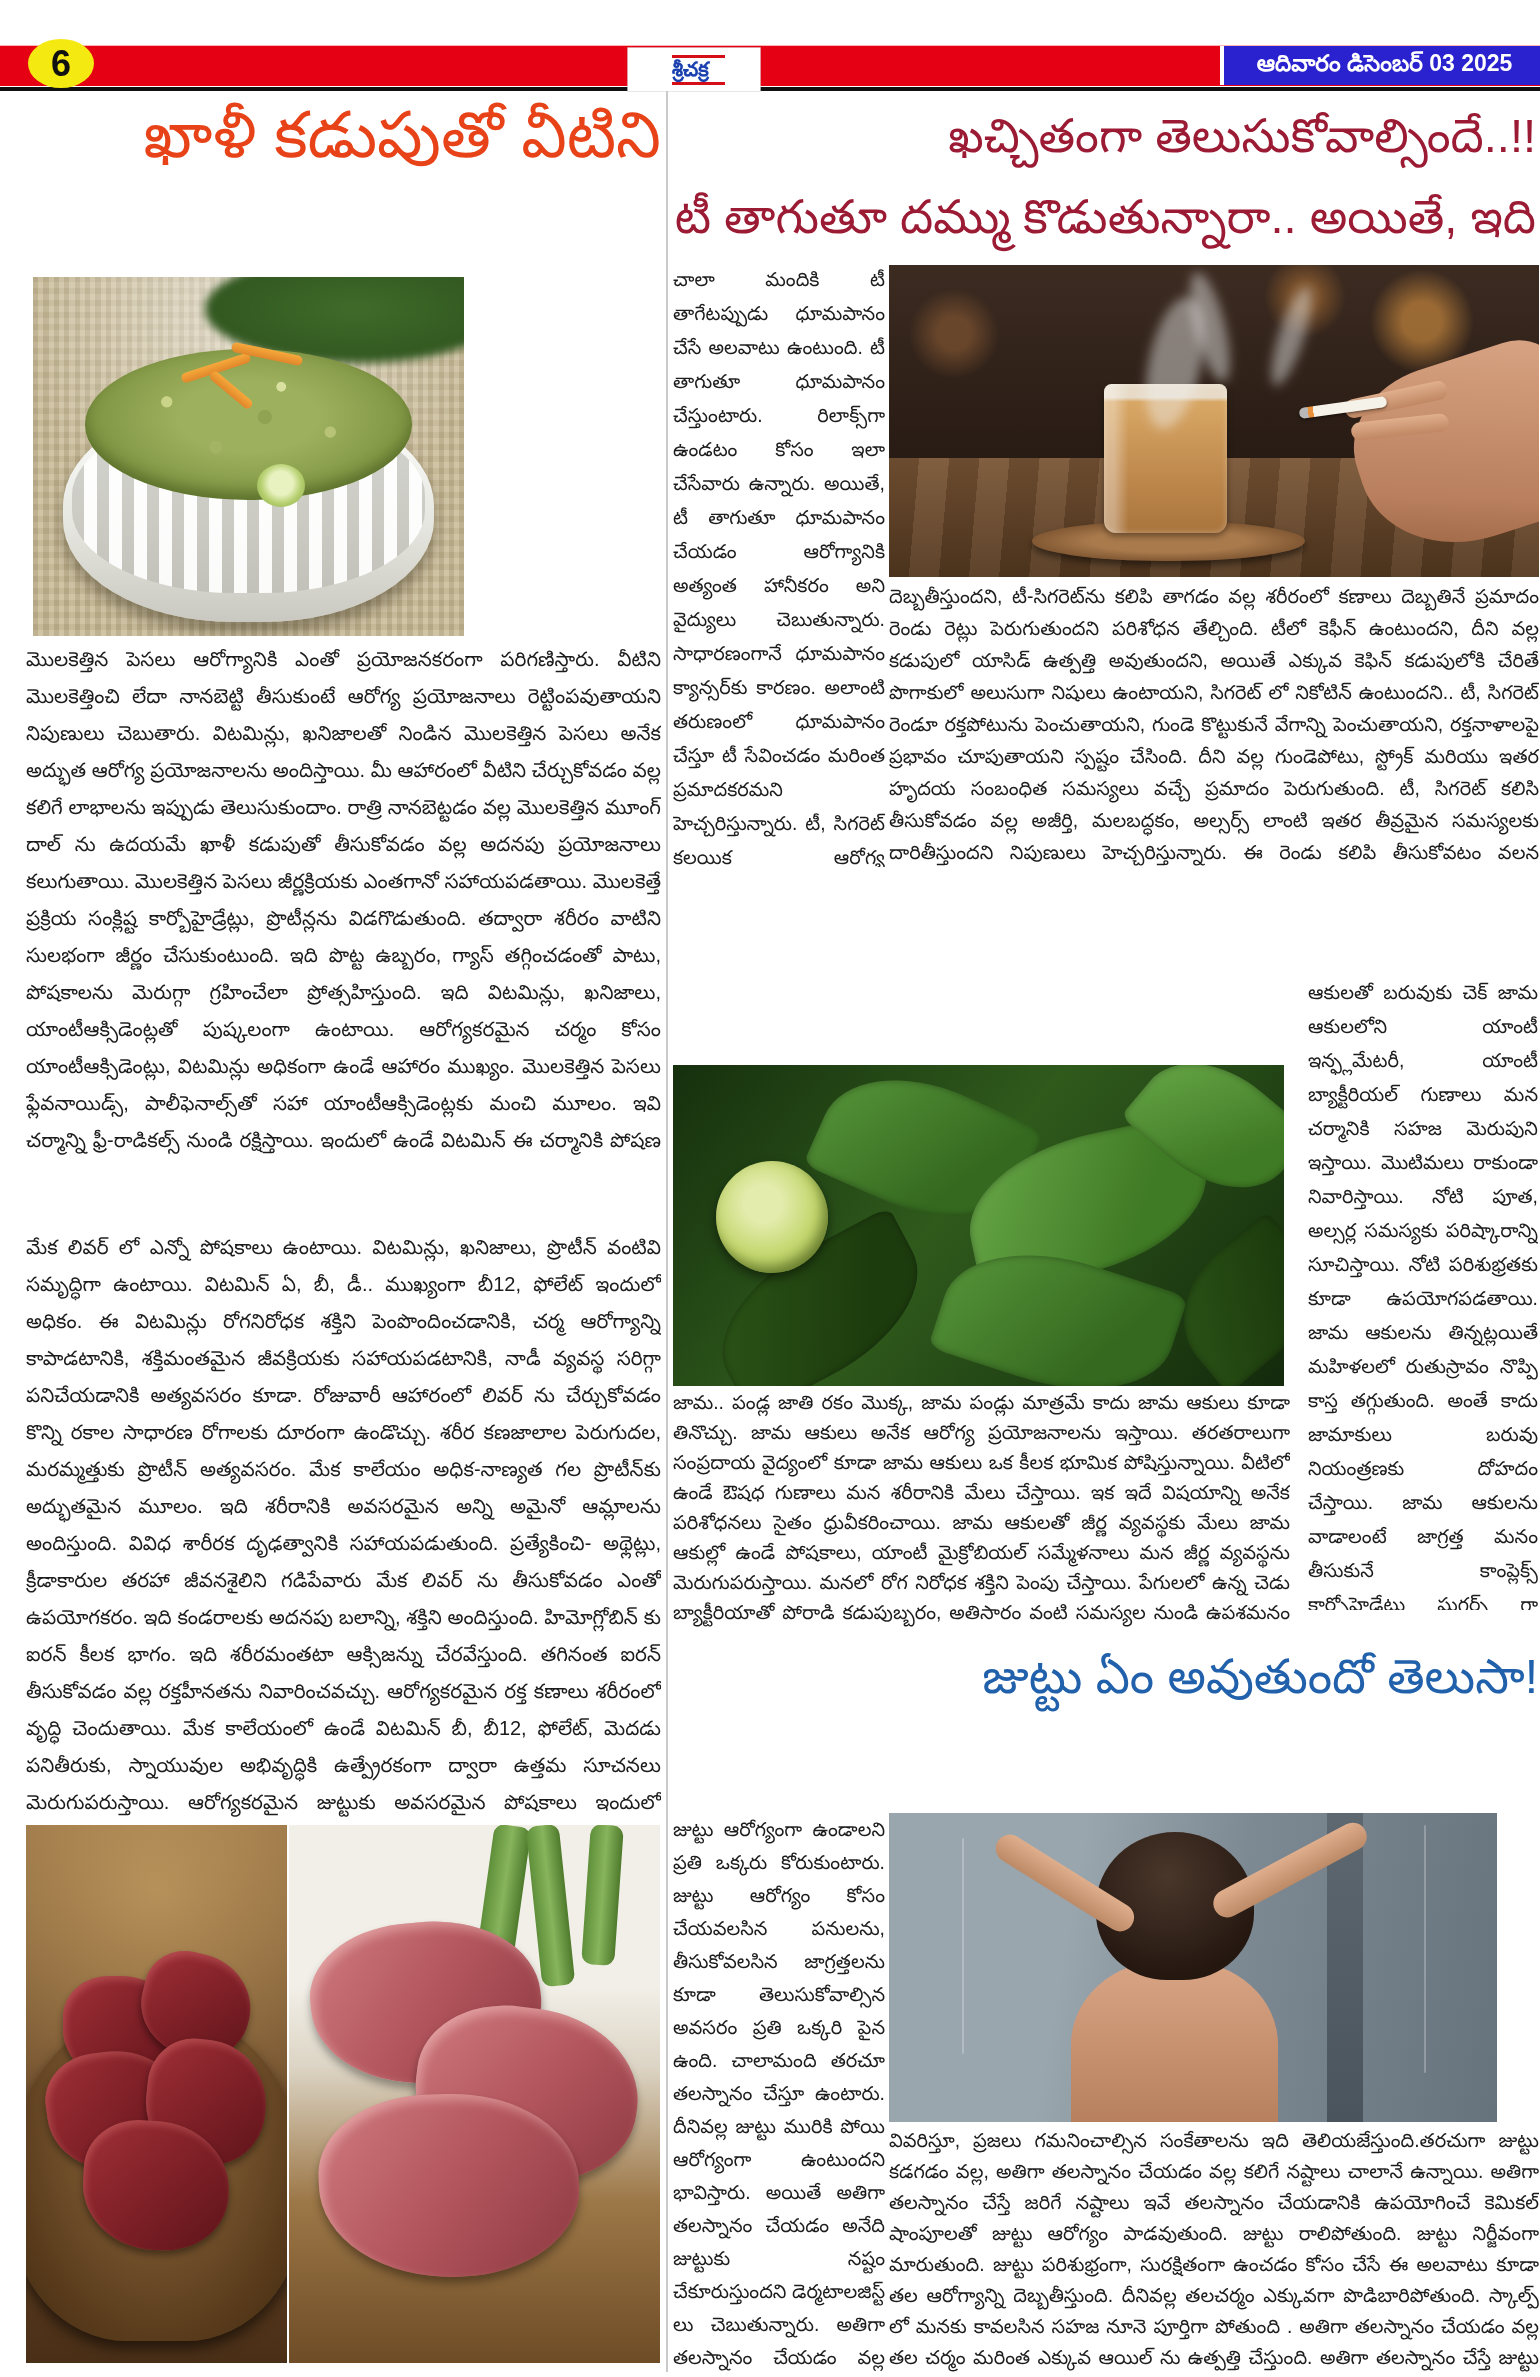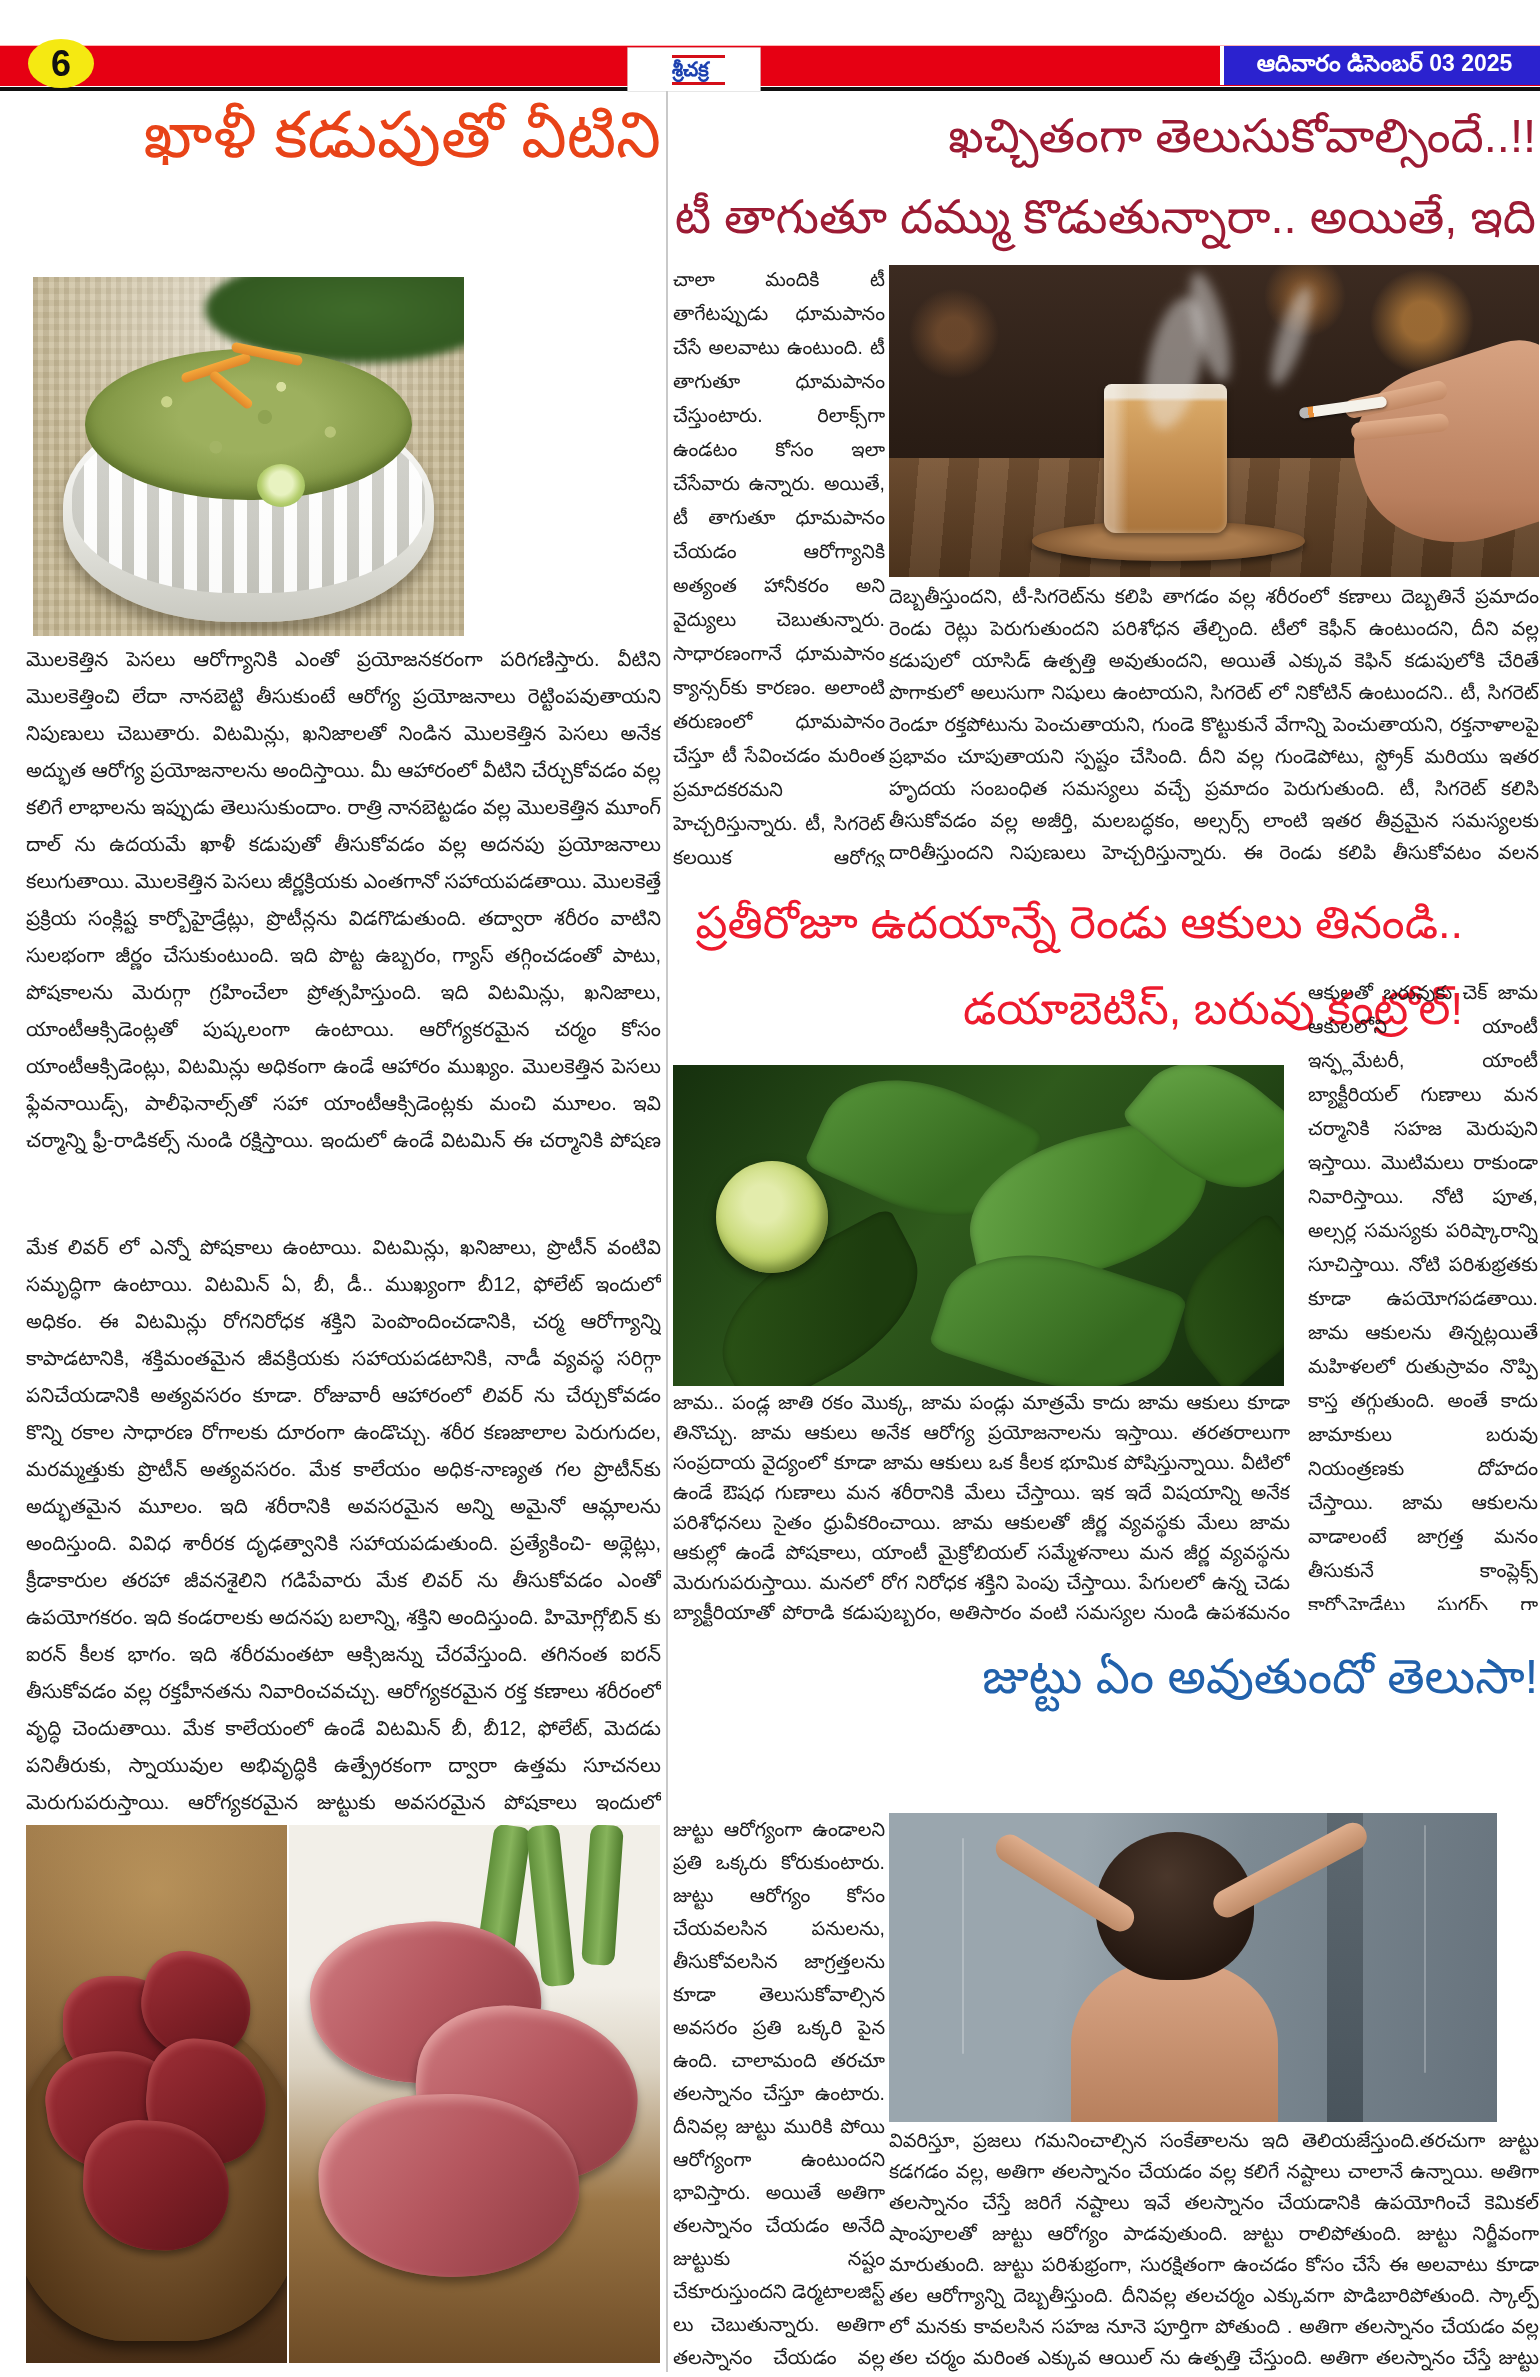--- a/index.html
+++ b/index.html
@@ -179,24 +179,20 @@
     <div class="abs tea-smoke" style="left:47%;top:2%;width:30px;height:112px;transform:rotate(-14deg);"></div>
     <div class="abs tea-hand"></div>
     <div class="abs tea-finger" style="left:70%;top:40%;width:16%;height:19.4px;transform:rotate(-12deg);"></div>
     <div class="abs tea-finger" style="left:71%;top:49%;width:15%;height:18px;transform:rotate(-6deg);"></div>
     <div class="abs tea-cig"></div>
     <div class="abs tea-smoke" style="left:60%;top:6%;width:25px;height:104px;transform:rotate(18deg);"></div>
   </div>
 
   <div class="abs btxt t-teawide">దెబ్బతీస్తుందని, టీ-సిగరెట్‌ను కలిపి తాగడం వల్ల శరీరంలో కణాలు దెబ్బతినే ప్రమాదం రెండు రెట్లు పెరుగుతుందని పరిశోధన తేల్చింది. టీలో కెఫీన్ ఉంటుందని, దీని వల్ల కడుపులో యాసిడ్ ఉత్పత్తి అవుతుందని, అయితే ఎక్కువ కెఫిన్ కడుపులోకి చేరితే పొగాకులో అలుసుగా నిషులు ఉంటాయని, సిగరెట్ లో నికోటిన్ ఉంటుందని.. టీ, సిగరెట్ రెండూ రక్తపోటును పెంచుతాయని, గుండె కొట్టుకునే వేగాన్ని పెంచుతాయని, రక్తనాళాలపై ప్రభావం చూపుతాయని స్పష్టం చేసింది. దీని వల్ల గుండెపోటు, స్ట్రోక్ మరియు ఇతర హృదయ సంబంధిత సమస్యలు వచ్చే ప్రమాదం పెరుగుతుంది. టీ, సిగరెట్ కలిసి తీసుకోవడం వల్ల అజీర్తి, మలబద్ధకం, అల్సర్స్ లాంటి ఇతర తీవ్రమైన సమస్యలకు దారితీస్తుందని నిపుణులు హెచ్చరిస్తున్నారు. ఈ రెండు కలిపి తీసుకోవటం వలన గుండెపోటు ప్రమాదం, అన్నవాహిక క్యాన్సర్, గొంతు క్యాన్సర్, కడుపు పూత, నపుంసకత్వము, వంధ్యత్వం యొక్క ప్రమాదం, బ్రెయిన్ స్ట్రోక్, హార్ట్ స్ట్రోక్ ప్రమాదం, తక్కువ ఆయుర్దాయం, ఊపిరితిత్తుల క్యాన్సర్ ఉన్నాయని నిపుణులు హెచ్చరిస్తున్నారు. దీంతో.. ఇప్పటి వరకు ఈ రెండు కలిపి తీసుకునే అలవాటు ఉంటే వెంటనే మానుకోవటం మంచిదని సూచిస్తున్నారు.</div>
 
-  <div class="abs headline hl-guava">
-    <div>ప్రతీరోజూ ఉదయాన్నే రెండు ఆకులు తినండి..</div>
-    <div>డయాబెటిస్, బరువు కంట్రోల్!</div>
-  </div>
 
   <div class="abs photo ph-guava">
     <div class="abs leaf" style="left:24%;top:6%;width:34%;height:40%;transform:rotate(24deg);"></div>
     <div class="abs leaf l2" style="left:48%;top:22%;width:40%;height:42%;transform:rotate(-12deg);"></div>
     <div class="abs leaf l3" style="left:6%;top:58%;width:36%;height:38%;transform:rotate(-28deg);"></div>
     <div class="abs leaf" style="left:44%;top:60%;width:38%;height:40%;transform:rotate(18deg);"></div>
     <div class="abs leaf l2" style="left:76%;top:2%;width:26%;height:34%;transform:rotate(40deg);"></div>
     <div class="abs leaf l3" style="left:82%;top:56%;width:24%;height:36%;transform:rotate(-40deg);"></div>
     <div class="abs gv-fruit"></div>
   </div>

